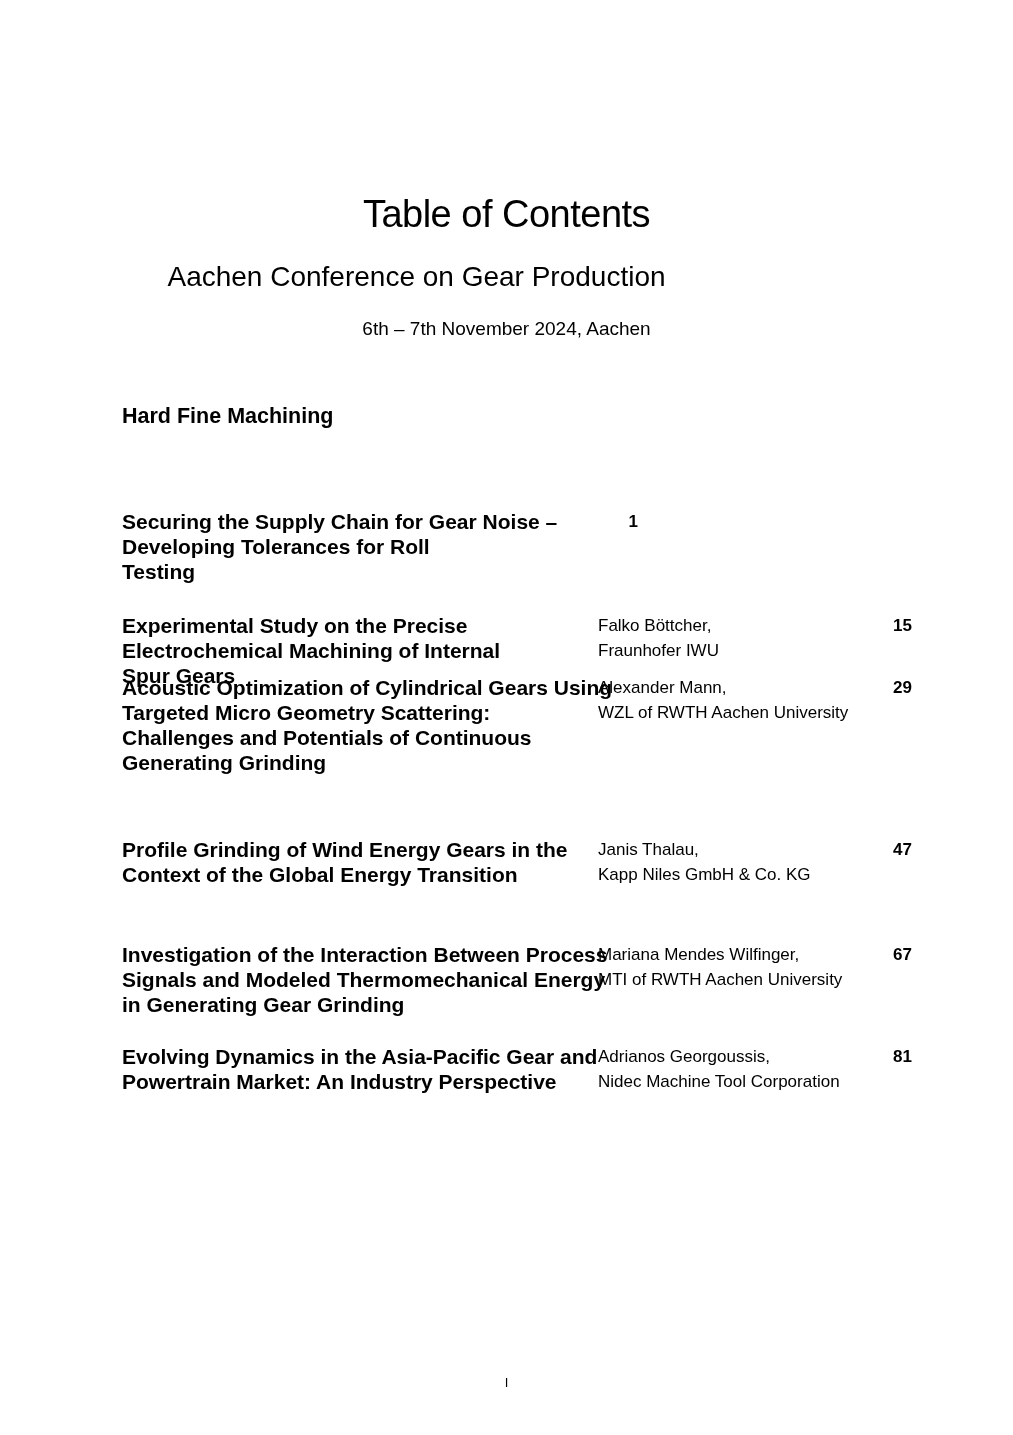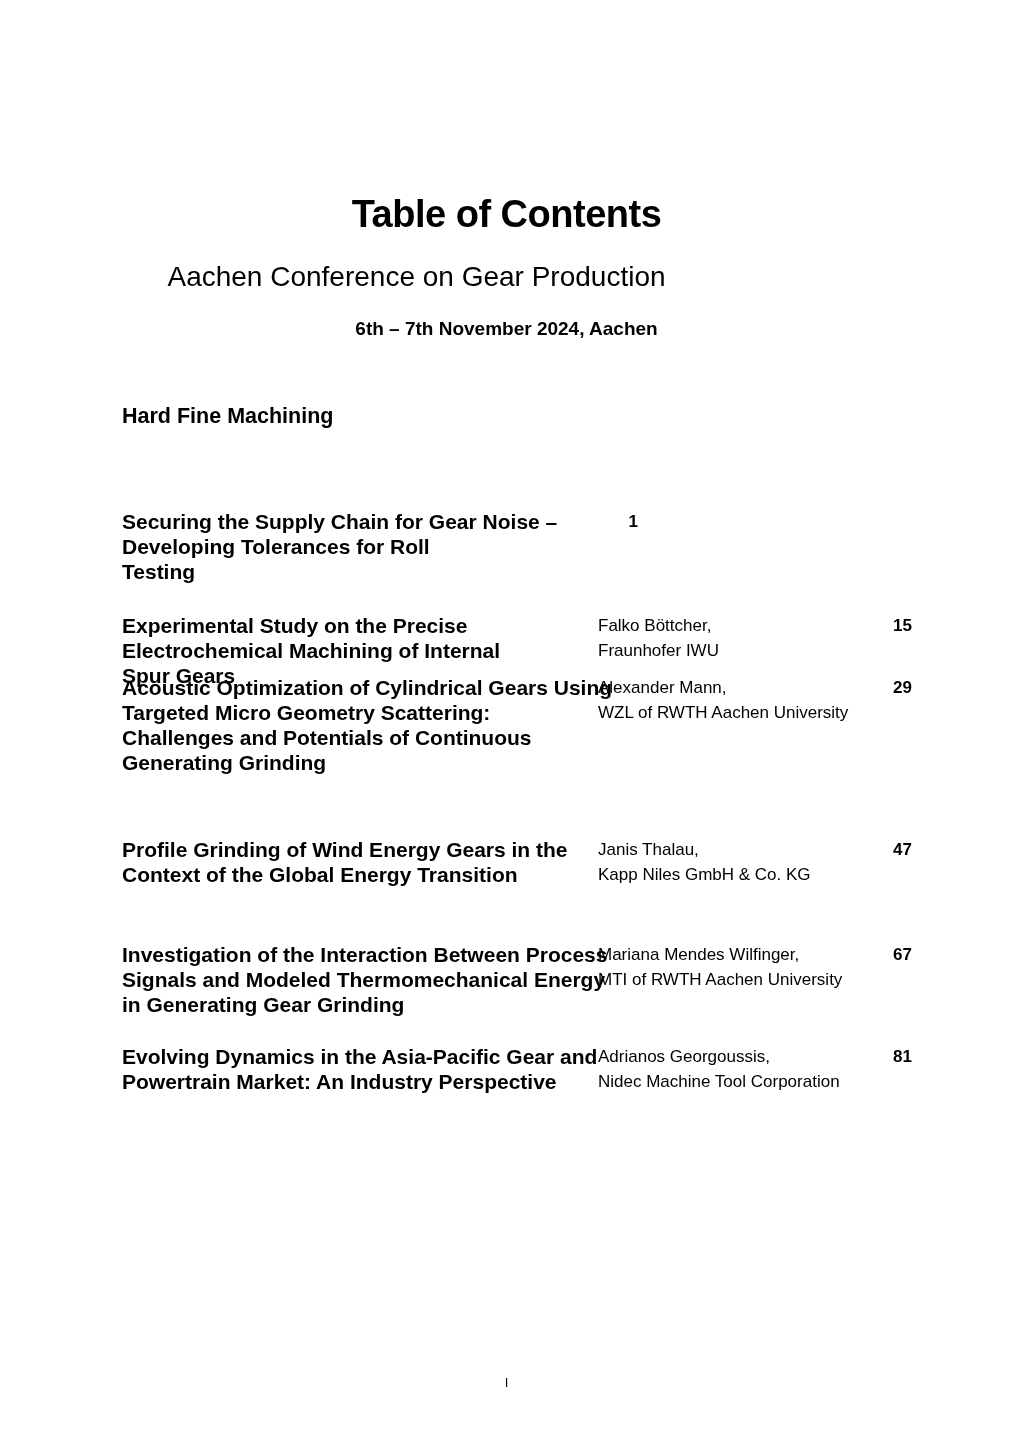--- a/index.html
+++ b/index.html
@@ -12,36 +12,36 @@
     color: #000000;
     overflow: hidden;
   }
   .page { position: absolute; inset: 0; background: #ffffff; }
 
   .doc-title {
     position: absolute;
     top: 193px; left: 0; width: 1013px;
     text-align: center;
     font-size: 38px;
-    font-weight: 700;
+    font-weight: 400;
     letter-spacing: -0.5px;
   }
   .doc-subtitle {
     position: absolute;
     top: 261px; left: 12px; width: 809px;
     text-align: center;
     font-size: 28px;
     font-weight: 400;
   }
   .doc-dateline {
     position: absolute;
     top: 318px; left: 0; width: 1013px;
     text-align: center;
     font-size: 19px;
-    font-weight: 700;
+    font-weight: 400;
   }
   .section-heading {
     position: absolute;
     top: 404px; left: 122px;
     font-size: 21.5px;
     font-weight: 700;
     text-align: center;
   }
 
   .toc-entry {

